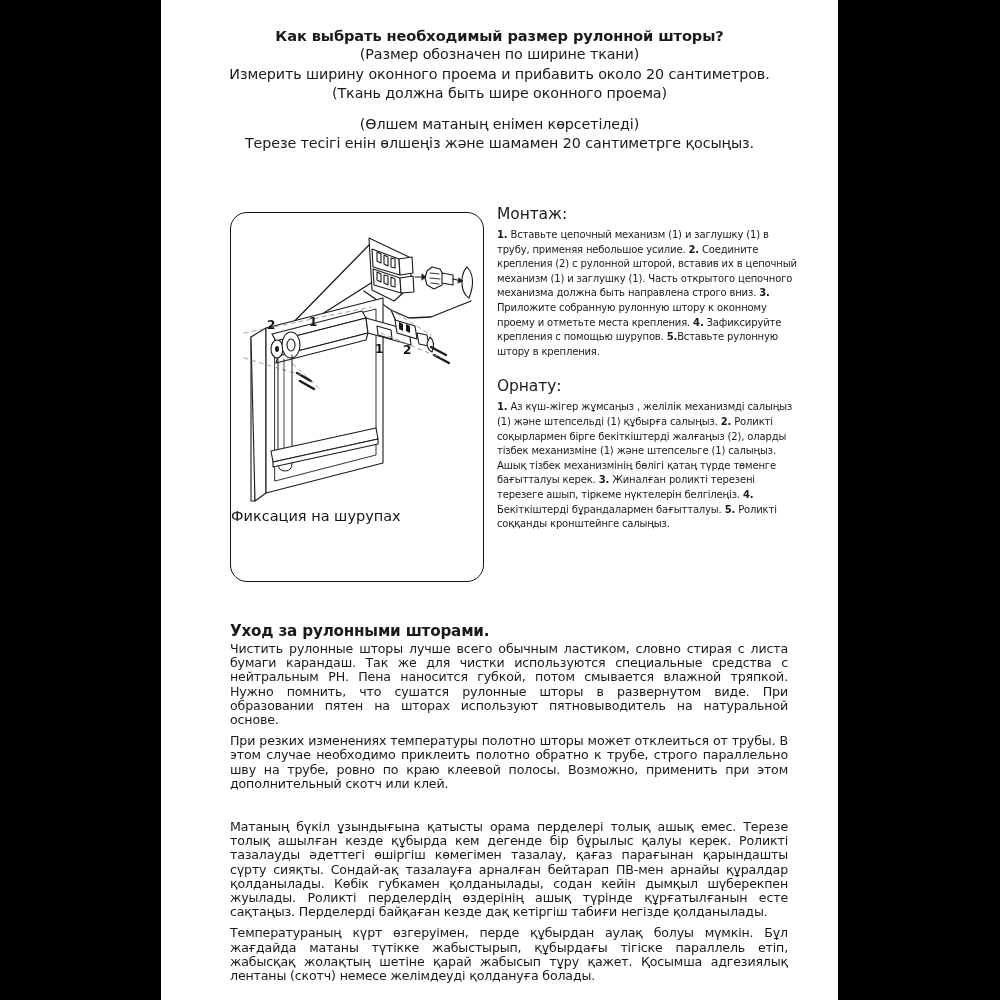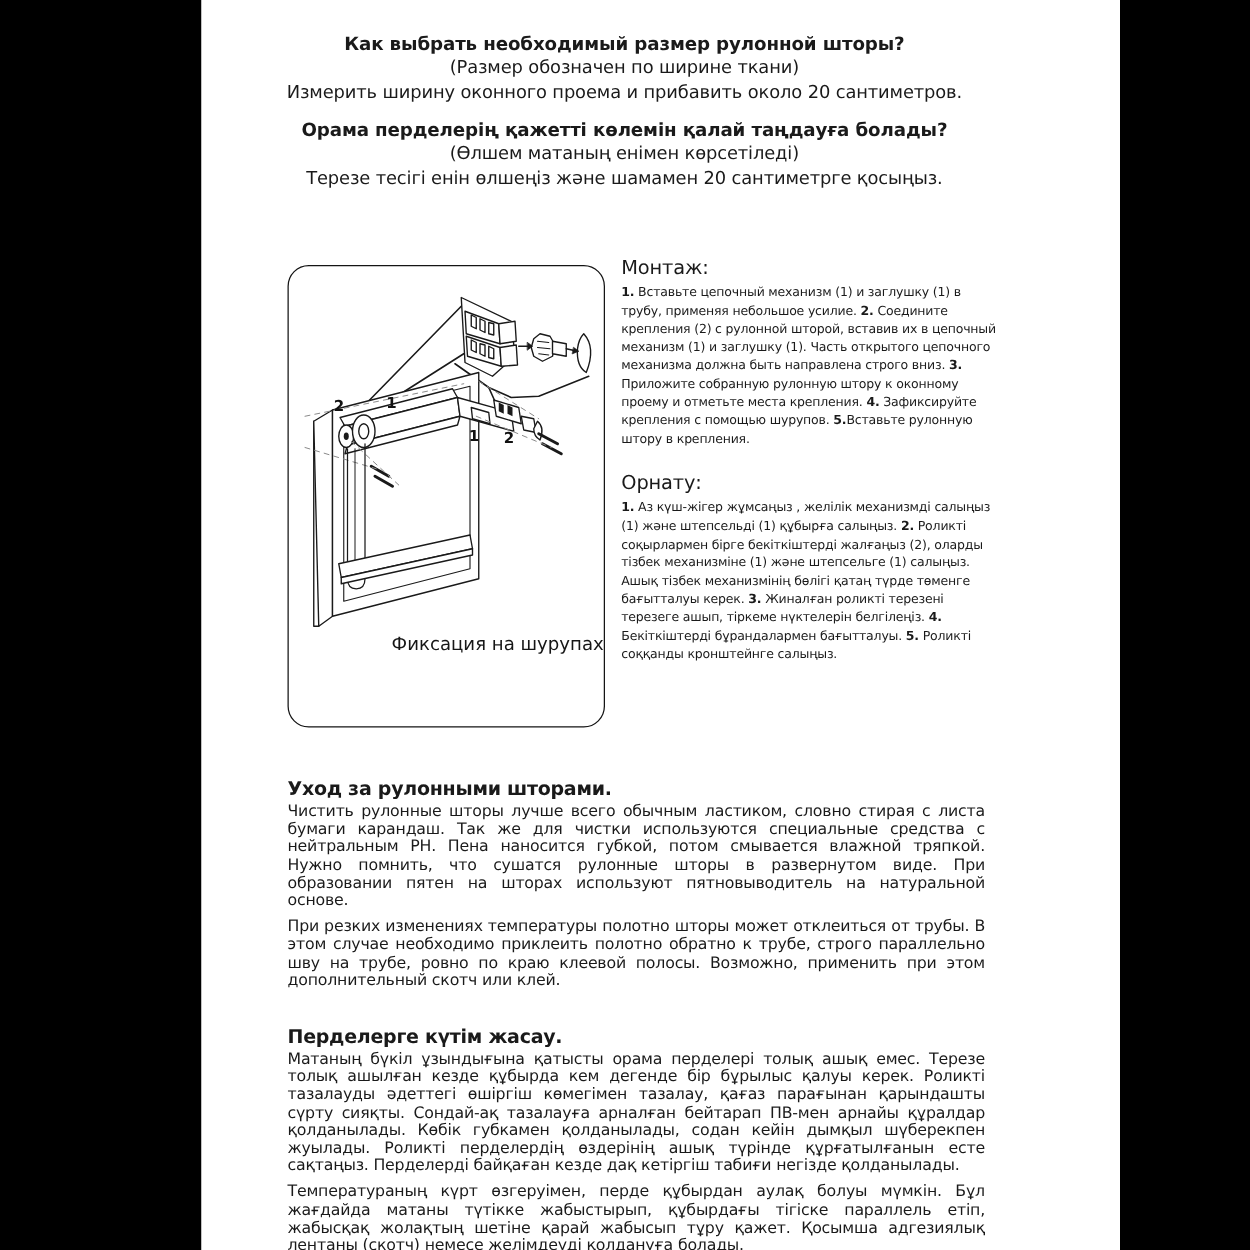--- a/index.html
+++ b/index.html
@@ -24,21 +24,21 @@
   #bar-right {
     position: absolute;
     left: 838px; top: 0;
     width: 162px; height: 1000px;
     background: #000;
   }
   
   #page {
     position: absolute;
     left: 161px; top: 0;
-    width: 735px; height: 1000px;
+    width: 677px; height: 1000px;
     background: #ffffff;
     color: #1a1a1a;
   }
 
   
   .hdr {
     position: absolute;
     left: 0; top: 26px;
     width: 677px;
     text-align: center;
@@ -74,21 +74,21 @@
   }
   #diagram-svg {
     position: absolute;
     left: 0; top: 0;
     width: 252px; height: 290px;
   }
   .diag-caption {
     position: absolute;
     left: 0;
     width: 252px;
-    text-align: right;
+    text-align: left;
     font-size: 14.5px;
     color: #161616;
   }
   #caption-ru { top: 295px; }
   #caption-kk { top: 330px; font-size: 14px; }
 
   #install {
     position: absolute;
     left: 336px; top: 0px;
     width: 300px;
@@ -139,22 +139,22 @@
 
 <div id="bar-left"></div>
 <div id="bar-right"></div>
 
 <div id="page">
 
   <div class="hdr">
     <div class="hdr-bold">Как выбрать необходимый размер рулонной шторы?</div>
     <div class="hdr-reg">(Размер обозначен по ширине ткани)</div>
     <div class="hdr-reg">Измерить ширину оконного проема и прибавить около 20 сантиметров.</div>
+    <div class="hdr-reg">(Ткань должна быть шире оконного проема)</div>
     <div class="hdr-gap"></div>
-    <div class="hdr-bold">Орама перделерің қажетті көлемін қалай таңдауға болады?</div>
     <div class="hdr-reg">(Өлшем матаның енімен көрсетіледі)</div>
     <div class="hdr-reg">Терезе тесігі енін өлшеңіз және  шамамен 20 сантиметрге қосыңыз.</div>
   </div>
 
   <div id="mid">
 
     <div id="diagram-box">
       <svg id="diagram-svg" viewBox="0 0 252 290">
         <g fill="none" stroke="#1a1a1a" stroke-width="1.1" stroke-linejoin="round" stroke-linecap="round">
 
@@ -282,18 +282,17 @@
     </div>
   </div>
 
   <div id="care-ru">
     <div class="care-title">Уход за рулонными шторами.</div>
     <p class="care-p">Чистить рулонные шторы лучше всего обычным ластиком, словно стирая с листа бумаги карандаш. Так же для чистки используются специальные средства с нейтральным РН. Пена наносится губкой, потом смывается влажной тряпкой. Нужно помнить, что сушатся рулонные шторы в развернутом виде. При образовании пятен на шторах используют пятновыводитель на натуральной основе.</p>
     <p class="care-p last">При резких изменениях температуры  полотно шторы может отклеиться от трубы. В этом случае  необходимо приклеить полотно обратно к трубе, строго параллельно шву на трубе, ровно по краю клеевой полосы. Возможно, применить при этом дополнительный скотч или клей.</p>
   </div>
 
   <div id="care-kk">
-    <div class="care-title">Перделерге күтім жасау.</div>
     <p class="care-p">Матаның бүкіл ұзындығына қатысты орама перделері толық ашық емес. Терезе толық ашылған кезде құбырда кем дегенде бір бұрылыс қалуы керек. Роликті тазалауды әдеттегі өшіргіш көмегімен тазалау, қағаз парағынан қарындашты сүрту сияқты. Сондай-ақ тазалауға арналған бейтарап ПВ-мен арнайы құралдар қолданылады. Көбік губкамен қолданылады, содан кейін дымқыл шүберекпен жуылады. Роликті перделердің өздерінің ашық түрінде құрғатылғанын есте сақтаңыз. Перделерді байқаған кезде дақ кетіргіш табиғи негізде қолданылады.</p>
     <p class="care-p last">Температураның күрт өзгеруімен, перде құбырдан аулақ болуы мүмкін. Бұл жағдайда матаны түтікке жабыстырып, құбырдағы тігіске параллель етіп, жабысқақ жолақтың шетіне қарай жабысып тұру қажет. Қосымша адгезиялық лентаны (скотч) немесе желімдеуді қолдануға болады.</p>
   </div>
 
 </div>
 
 </body></html>

